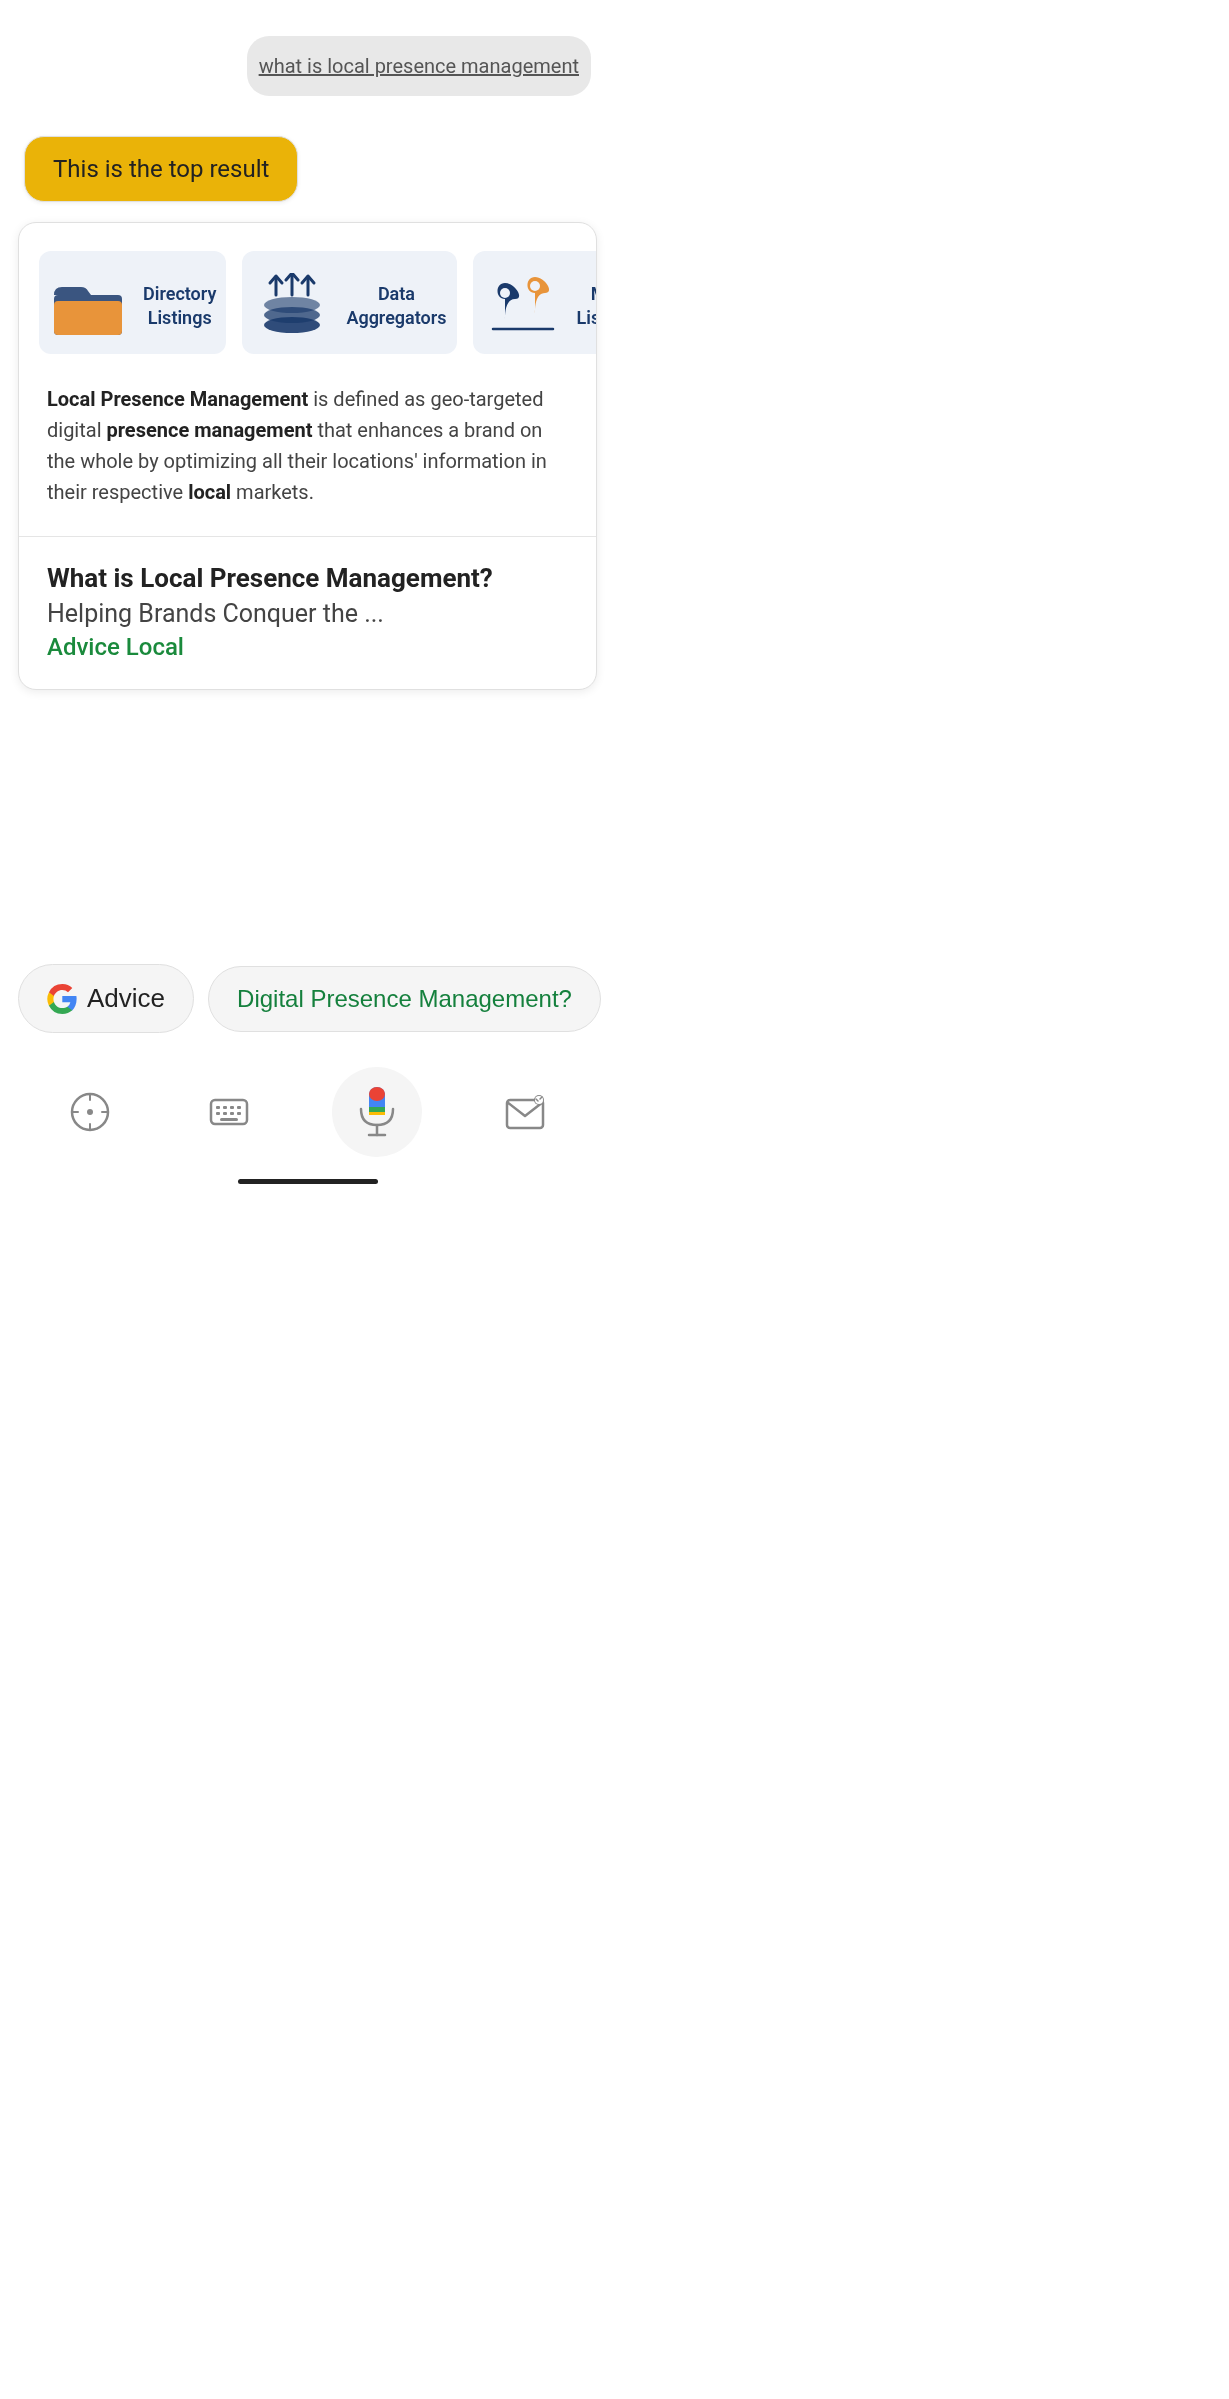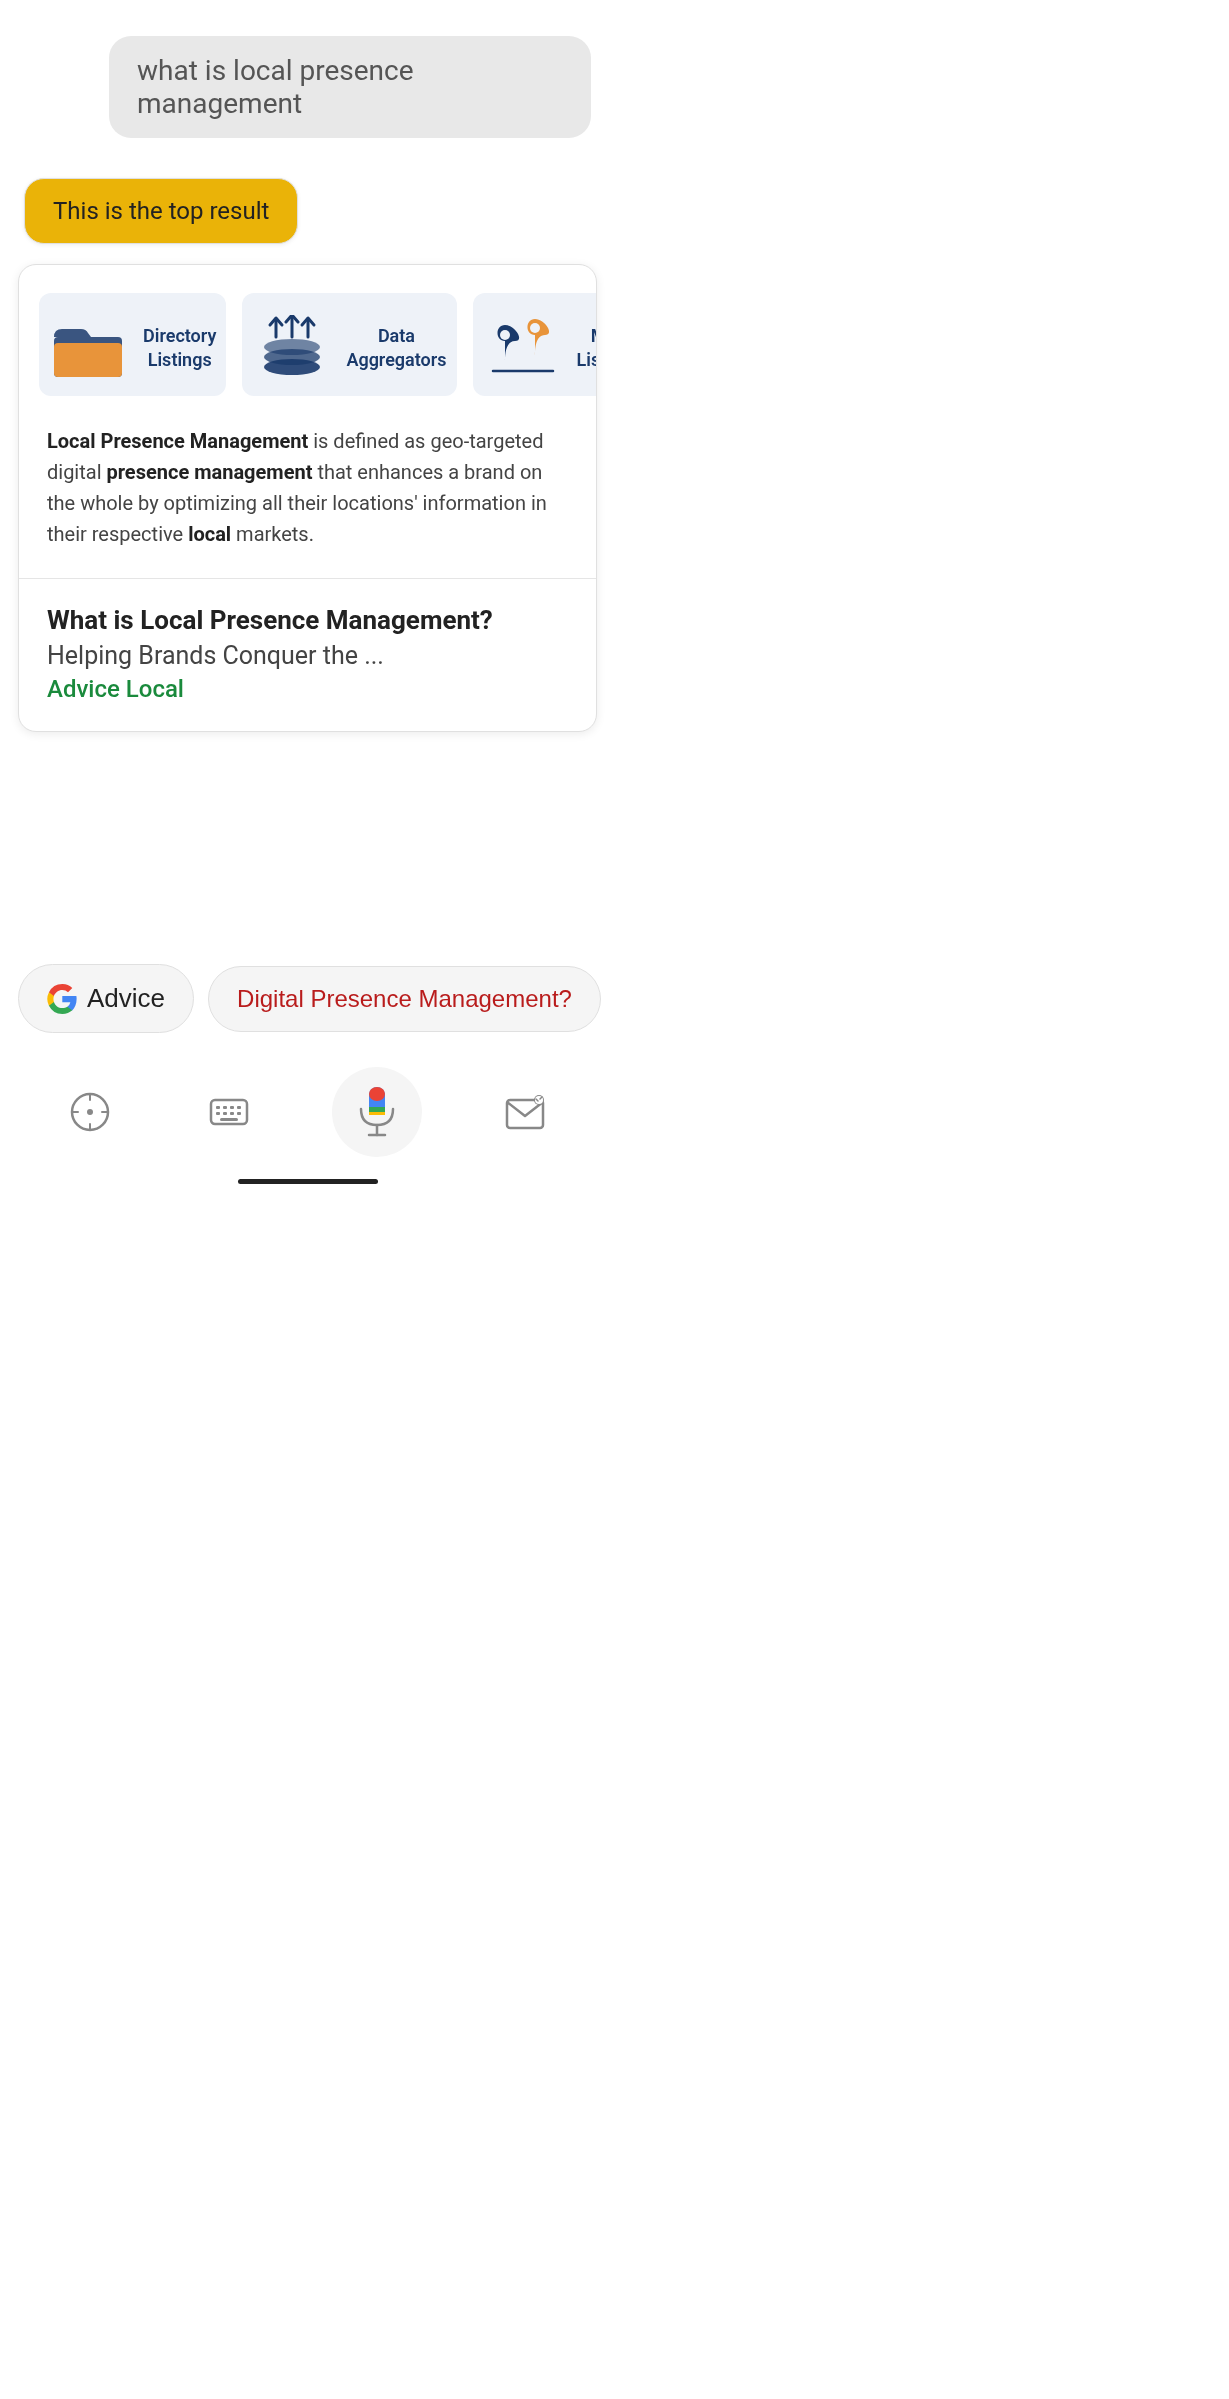--- a/index.html
+++ b/index.html
@@ -23,25 +23,26 @@
 
     
     .query-bubble-wrapper {
       display: flex;
       justify-content: flex-end;
       padding: 36px 24px 0 24px;
     }
     .query-bubble {
       background: #e8e8e8;
       border-radius: 22px;
-      padding: 18px 28px;
+      padding: 18px 12px;
       max-width: 85%;
-      font-size: 28px;
+      font-size: 20px;
       color: #555;
       font-weight: 400;
+      text-decoration: underline;
     }
 
     
     .top-result-wrapper {
       padding: 40px 24px 20px 24px;
     }
     .top-result-bubble {
       background: #eab308;
       border: 1.5px solid #e0e0e0;
       border-radius: 20px;
@@ -156,21 +157,21 @@
       white-space: nowrap;
     }
     .suggestion-btn {
       display: flex;
       align-items: center;
       background: #f5f5f5;
       border: 1.5px solid #e0e0e0;
       border-radius: 50px;
       padding: 18px 28px;
       font-size: 24px;
-      color: #b91c1c;
+      color: #15803d;
       font-weight: 400;
       cursor: pointer;
       white-space: nowrap;
     }
 
     
     .google-g {
       width: 30px;
       height: 30px;
       flex-shrink: 0;

